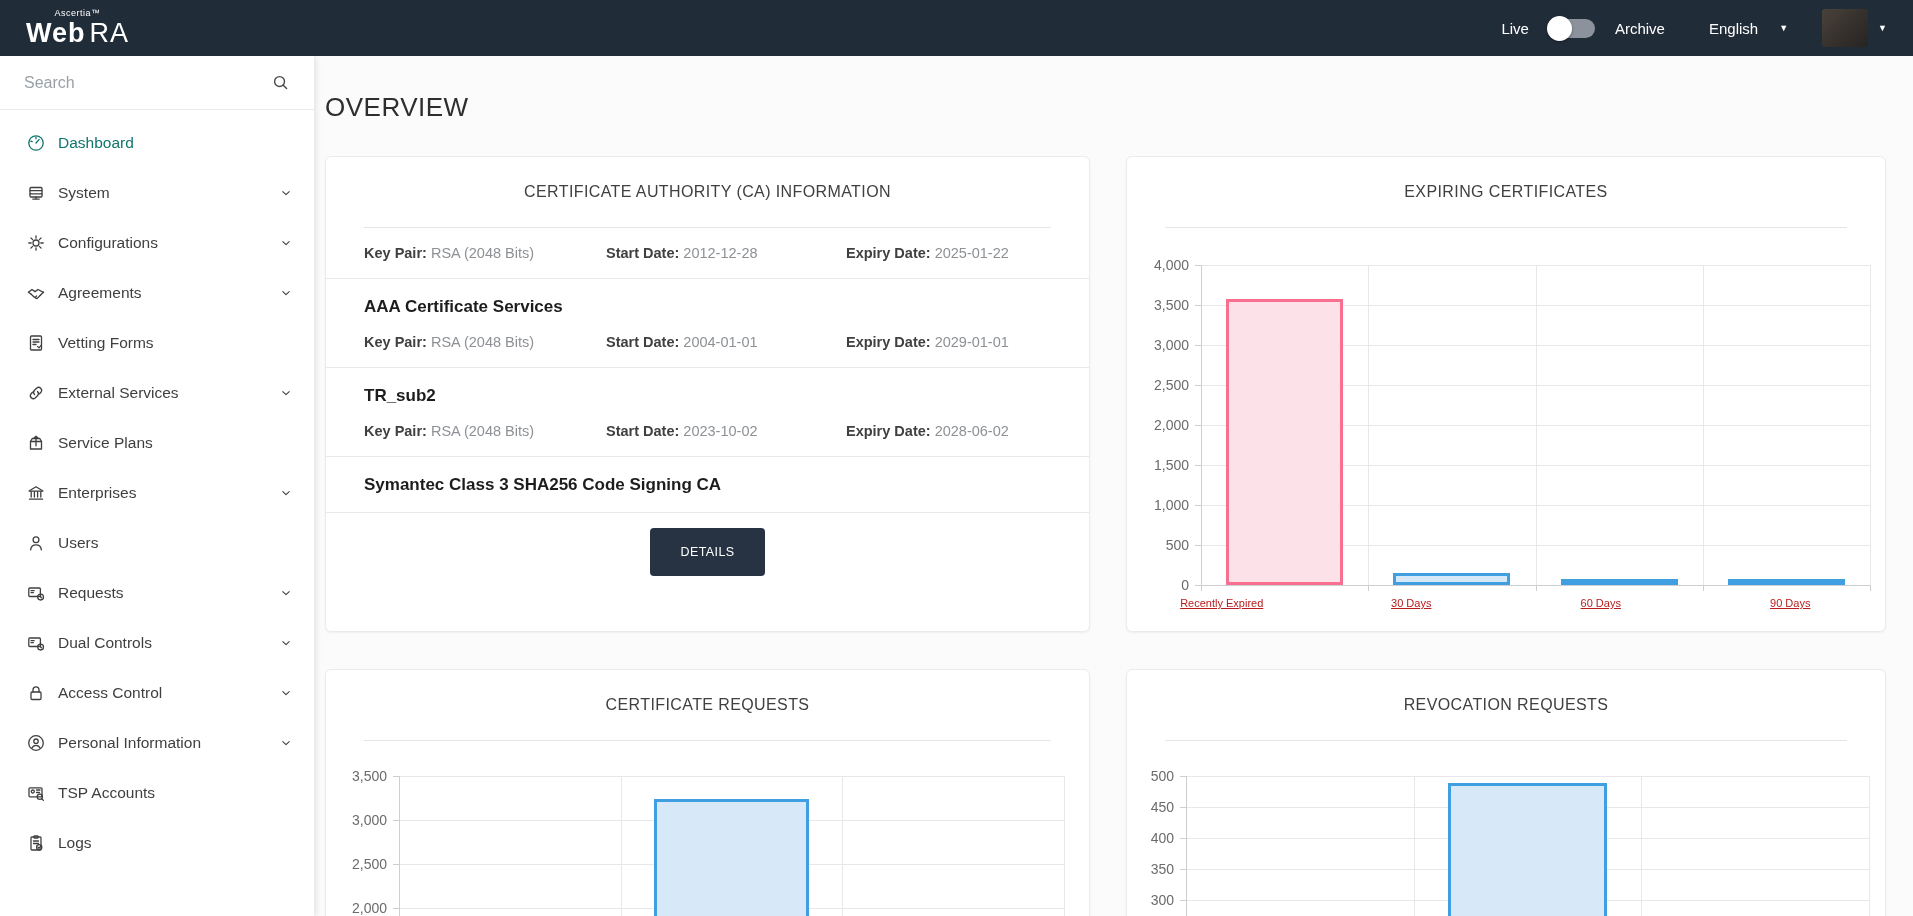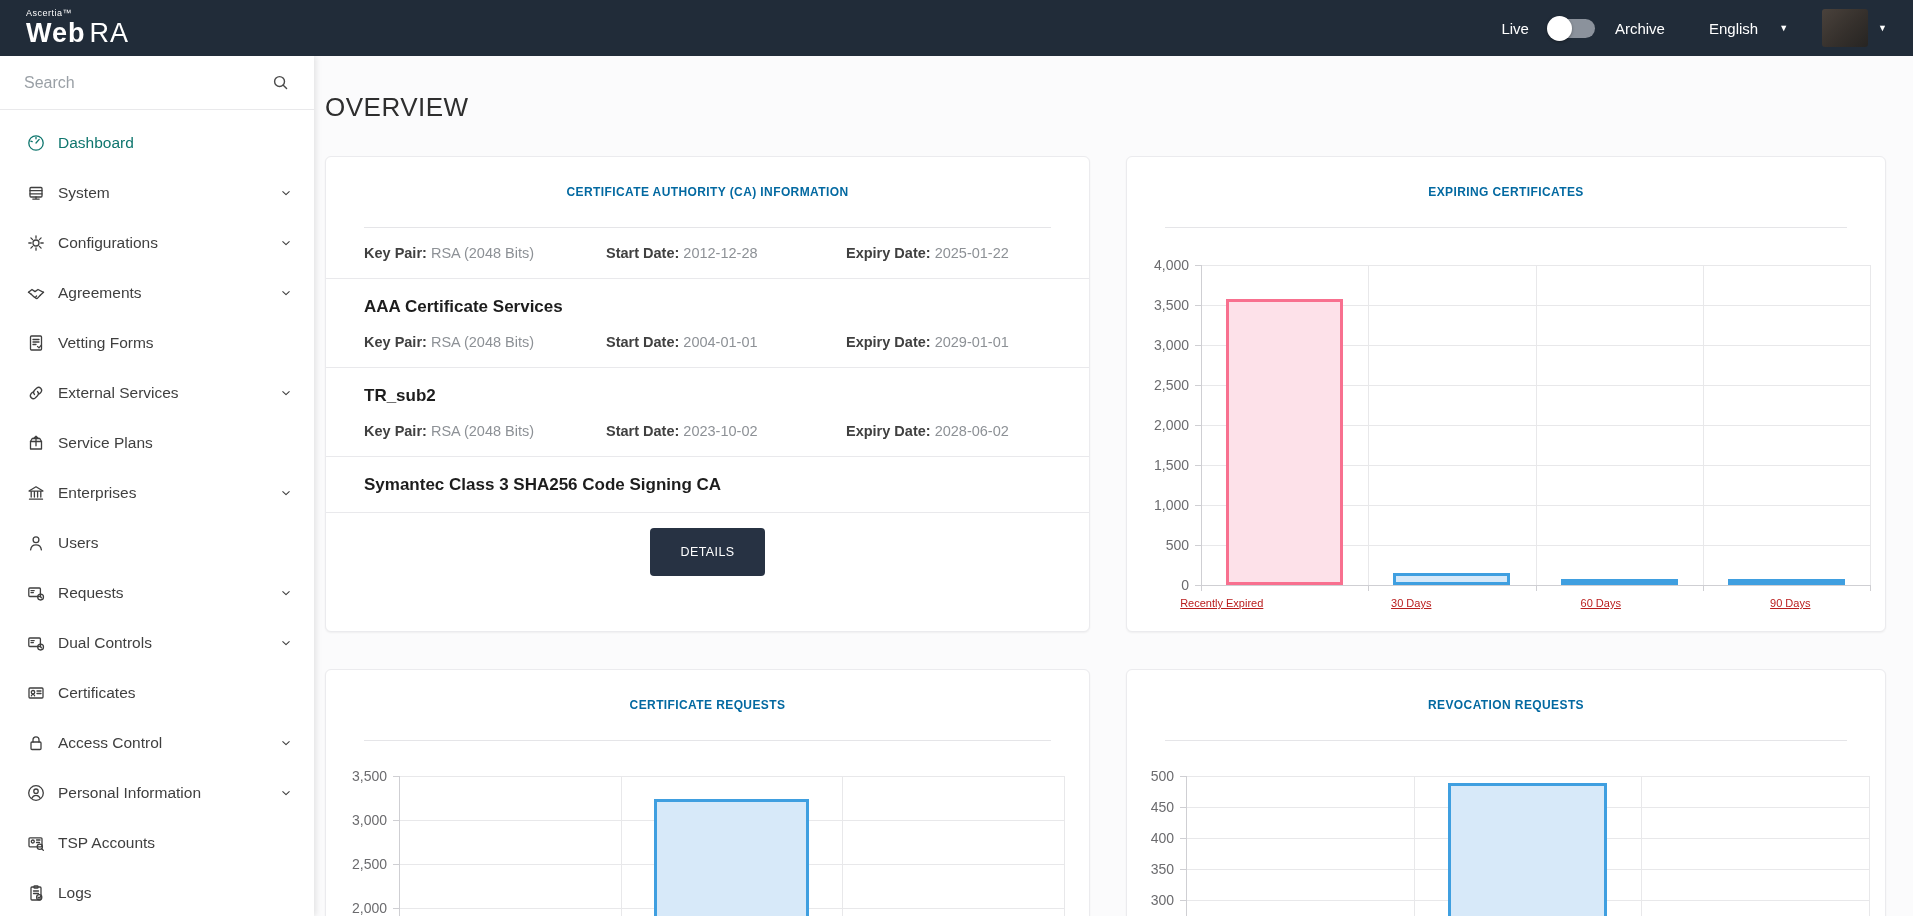--- a/index.html
+++ b/index.html
@@ -3,21 +3,21 @@
 <meta charset="utf-8">
 <style>
   * { margin:0; padding:0; box-sizing:border-box; }
   html,body { width:1913px; height:916px; overflow:hidden; background:#fbfbfc;
               font-family:"Liberation Sans", sans-serif; }
 
   
   .navbar { position:fixed; top:0; left:0; width:1913px; height:56px; background:#212c39;
             display:flex; align-items:center; justify-content:space-between; padding:0 26px; z-index:30; }
   .brand { display:flex; flex-direction:column; line-height:1; color:#fff; }
-  .brand-sup { font-size:9px; letter-spacing:.5px; margin-bottom:2px; }
+  .brand-sup { font-size:9px; letter-spacing:.5px; margin-bottom:2px;text-align:center; }
   .brand-main { font-size:27px; letter-spacing:1px; }
   .brand-main .b-web { font-weight:700; }
   .brand-main .b-ra { font-weight:400; margin-left:4px; }
   .nav-right { display:flex; align-items:center; gap:18px; color:#fff; font-size:15px; }
   .toggle { width:46px; height:19px; background:#8b929c; border-radius:10px; position:relative; cursor:pointer; margin:0 2px; }
   .toggle .knob { position:absolute; left:-2px; top:-3px; width:25px; height:25px; border-radius:50%;
                   background:#fff; box-shadow:0 1px 3px rgba(0,0,0,.35); }
   .lang { display:flex; align-items:center; gap:21px; cursor:pointer; margin-left:26px; }
   .caret { font-size:9px; color:#fff; }
   .avatar-wrap { display:flex; align-items:center; gap:10px; cursor:pointer; margin-left:16px; }
@@ -39,21 +39,21 @@
   .menu-item svg.chev { width:16px; height:16px; color:#3b3b3b; flex:none; }
   .menu-item.active { color:#0f766e; }
 
   
   .content { position:absolute; top:56px; left:297px; width:1616px; padding:36px 27px 0 28px; }
   .page-title { font-size:26px; font-weight:400; color:#2e2e2e; letter-spacing:.5px; }
   .cards { display:grid; grid-template-columns:765px 760px; column-gap:36px; row-gap:37px; margin-top:33px; }
   .card { background:#fff; border:1px solid #ebebee; border-radius:6px; height:476px;
           box-shadow:0 1px 2px rgba(0,0,0,.05); }
   .card-title { height:70px; display:flex; align-items:center; justify-content:center;
-                font-size:12px; color:#0369a1; letter-spacing:.4px; font-weight:700; }
+                font-size:16px; color:#404040; letter-spacing:.4px; font-weight:400; }
   .card-divider { border-top:1px solid #e5e5e8; margin:0 38px; }
 
   
   .ca-head { font-size:17px; font-weight:700; color:#1d1d1d; padding:18px 38px 0; }
   .ca-row { display:grid; grid-template-columns:242px 240px 1fr; padding:17px 38px 0; font-size:14.5px; }
   .ca-row b { color:#404040; font-weight:700; }
   .ca-row span.v { color:#8d9196; }
   .ca-sep { border-top:1px solid #e9e9ec; margin-top:17px; }
   .details-btn { display:block; margin:15px auto 0; background:#273243; color:#fff; border:none;
                  border-radius:4px; padding:17px 31px; font-size:12.5px; letter-spacing:.4px; cursor:pointer;
@@ -213,29 +213,20 @@
         <svg class="mi" viewBox="0 0 20 20" fill="none" stroke="currentColor" stroke-width="1.3" stroke-linecap="round" stroke-linejoin="round">
           <rect x="2.8" y="5" width="11.6" height="8.5" rx="1"></rect>
           <path d="M5 7.6h3.2M5 9.6h2.4"></path>
           <circle cx="14.6" cy="14.1" r="2.9"></circle>
           <path d="M14.6 12.7v1.4l1 .8"></path>
         </svg>
         <span class="lbl">Dual Controls</span>
         <svg class="chev" viewBox="0 0 20 20" fill="none" stroke="currentColor" stroke-width="1.3" stroke-linecap="round" stroke-linejoin="round">
           <path d="M6 8.2l4 3.8 4-3.8"></path>
         </svg>
-      </div>
-      <div class="menu-item">
-        <svg class="mi" viewBox="0 0 20 20" fill="none" stroke="currentColor" stroke-width="1.3" stroke-linecap="round" stroke-linejoin="round">
-          <rect x="3" y="5" width="14" height="10" rx="1"></rect>
-          <circle cx="7" cy="9.2" r="1.7"></circle>
-          <path d="M5.4 12.8c.4-1 .9-1.4 1.6-1.4s1.2.4 1.6 1.4"></path>
-          <path d="M11 8h4M11 10.5h4"></path>
-        </svg>
-        <span class="lbl">Certificates</span>
       </div>
       <div class="menu-item">
         <svg class="mi" viewBox="0 0 20 20" fill="none" stroke="currentColor" stroke-width="1.3" stroke-linecap="round" stroke-linejoin="round">
           <rect x="5" y="9" width="10" height="7.5" rx="1"></rect>
           <path d="M7 9V6.8a3 3 0 016 0V9"></path>
         </svg>
         <span class="lbl">Access Control</span>
         <svg class="chev" viewBox="0 0 20 20" fill="none" stroke="currentColor" stroke-width="1.3" stroke-linecap="round" stroke-linejoin="round">
           <path d="M6 8.2l4 3.8 4-3.8"></path>
         </svg>

